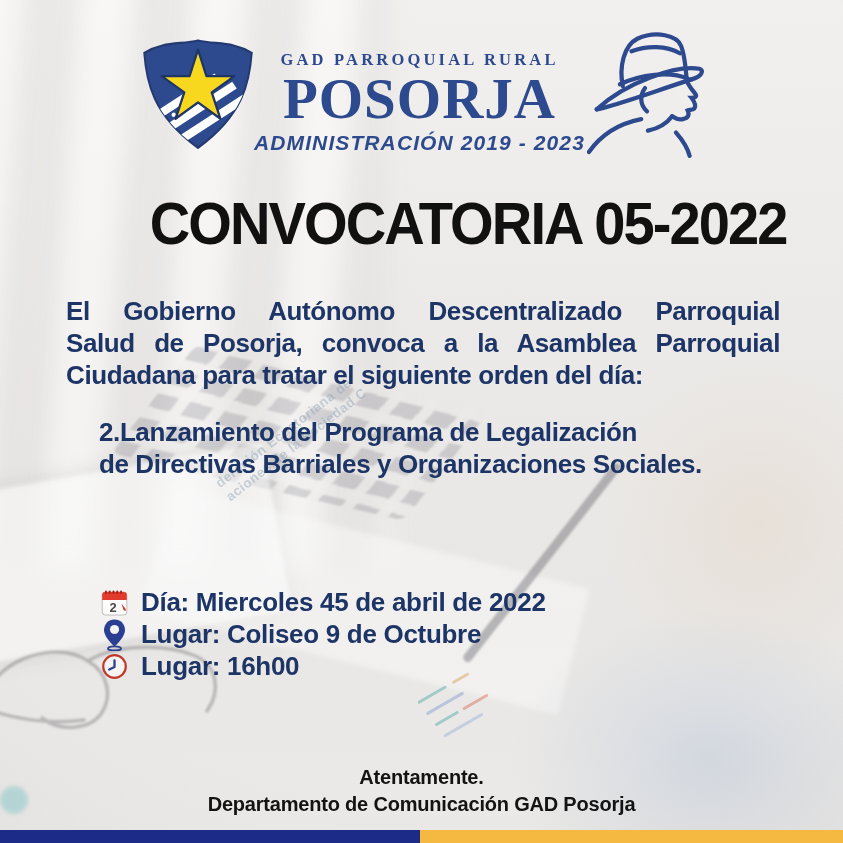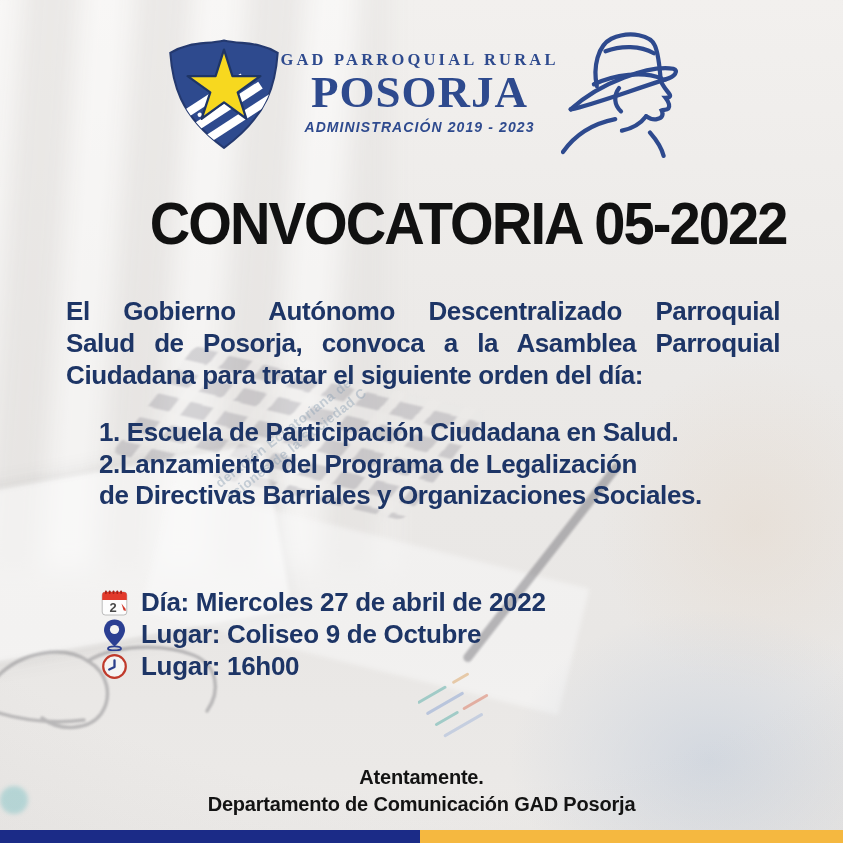--- a/index.html
+++ b/index.html
@@ -33,22 +33,22 @@
   .bg-tealdot{left:0px;top:786px;width:28px;height:28px;border-radius:50%;background:#7fc6c9;opacity:.5;filter:blur(2px);}
   .bg-vignette{inset:0;background:radial-gradient(120% 90% at 50% 40%,rgba(255,255,255,0) 60%,rgba(185,183,181,.28) 100%);}
   .bg-watermark{left:212px;top:478px;transform:rotate(-38deg);transform-origin:left top;
     color:#8ea2b5;opacity:.45;font-size:13.5px;line-height:17px;font-weight:bold;letter-spacing:.5px;}
   
   .content{position:absolute;inset:0;z-index:2;}
   .logo-row{position:absolute;top:22px;left:0;width:100%;display:flex;justify-content:center;align-items:flex-start;gap:0;}
   .shield{margin-top:6px;}
   .logo-text{margin-top:28px;text-align:center;color:#2e4a8e;margin-left:-6px;margin-right:2px;}
   .logo-top{font-family:"Liberation Serif",serif;font-weight:bold;font-size:16.5px;letter-spacing:3.2px;}
-  .logo-name{font-family:"Liberation Serif",serif;font-weight:bold;font-size:45px;line-height:1.02;letter-spacing:1px;}
-  .logo-admin{font-weight:bold;font-style:italic;font-size:14px;letter-spacing:1.1px;margin-top:3px;}
+  .logo-name{font-family:"Liberation Serif",serif;font-weight:bold;font-size:57px;line-height:1.02;letter-spacing:1px;}
+  .logo-admin{font-weight:bold;font-style:italic;font-size:21px;letter-spacing:1.1px;margin-top:3px;}
   .hat{margin-top:2px;}
   .title-wrap{position:absolute;top:190px;left:0;width:100%;text-align:center;padding-left:47px;}
   .title{display:inline-block;color:#111;font-weight:bold;font-size:59px;letter-spacing:-2px;
     transform:scaleX(.95);white-space:nowrap;}
   .paragraph{position:absolute;top:295px;left:66px;width:714px;color:#1d3566;font-weight:bold;
     font-size:26px;line-height:32px;letter-spacing:-.4px;}
   .pline{text-align:justify;text-align-last:justify;}
   .pline.last{text-align:center;text-align-last:left;}
   .agenda{position:absolute;top:417px;left:99px;width:700px;color:#1d3566;font-weight:bold;
     font-size:26px;line-height:31.5px;letter-spacing:-.4px;}
@@ -147,41 +147,40 @@
       <span class="title">CONVOCATORIA 05-2022</span>
     </div>
 
     <div class="paragraph">
       <div class="pline">El Gobierno Autónomo Descentralizado Parroquial</div>
       <div class="pline">Salud de Posorja, convoca a la Asamblea Parroquial</div>
       <div class="pline last">Ciudadana para tratar el siguiente orden del día:</div>
     </div>
 
     <div class="agenda">
-      <div>1. Escuela de Participación Ciudadana en Salud.</div>
       <div>2.Lanzamiento del Programa de Legalización</div>
       <div>de Directivas Barriales y Organizaciones Sociales.</div>
     </div>
 
     <div class="details">
       <div class="detail-row">
         <span class="detail-icon">
           <svg width="27" height="29" viewBox="0 0 27 29">
             <rect x="1.2" y="4" width="24.6" height="23" rx="3" fill="#fdfdfd" stroke="#bcbcbc" stroke-width="1"></rect>
             <path d="M1.2 7 a3 3 0 0 1 3 -3 h18.6 a3 3 0 0 1 3 3 v5 H1.2 Z" fill="#e23a2b"></path>
             <rect x="4" y="2.4" width="1.8" height="3.6" rx=".8" fill="#a62117"></rect>
             <rect x="7.8" y="2.4" width="1.8" height="3.6" rx=".8" fill="#a62117"></rect>
             <rect x="11.6" y="2.4" width="1.8" height="3.6" rx=".8" fill="#a62117"></rect>
             <rect x="15.4" y="2.4" width="1.8" height="3.6" rx=".8" fill="#a62117"></rect>
             <rect x="19.2" y="2.4" width="1.8" height="3.6" rx=".8" fill="#a62117"></rect>
             <text x="12" y="23.5" font-size="13" font-weight="bold" fill="#4a4a4a" text-anchor="middle" font-family="Liberation Sans, sans-serif">2</text>
             <path d="M20.5 15.5 L24.5 20.8 L24.8 23 L22.6 22.2 Z" fill="#d3392b"></path>
           </svg>
         </span>
-        <span class="detail-text">Día: Miercoles 27 de abril de 2022</span>
+        <span class="detail-text">Día: Miercoles 45 de abril de 2022</span>
       </div>
       <div class="detail-row">
         <span class="detail-icon">
           <svg width="25" height="33" viewBox="0 0 25 33">
             <path d="M12.5 1.5 C6.4 1.5 2 6.2 2 12 C2 19.5 12.5 28.5 12.5 28.5 C12.5 28.5 23 19.5 23 12 C23 6.2 18.6 1.5 12.5 1.5 Z" fill="#2b3f92"></path>
             <circle cx="12.5" cy="11.5" r="4.6" fill="#f5f4f2"></circle>
             <ellipse cx="12.5" cy="30.4" rx="6.5" ry="2" fill="none" stroke="#2b3f92" stroke-width="1.8"></ellipse>
           </svg>
         </span>
         <span class="detail-text">Lugar: Coliseo 9 de Octubre</span>

